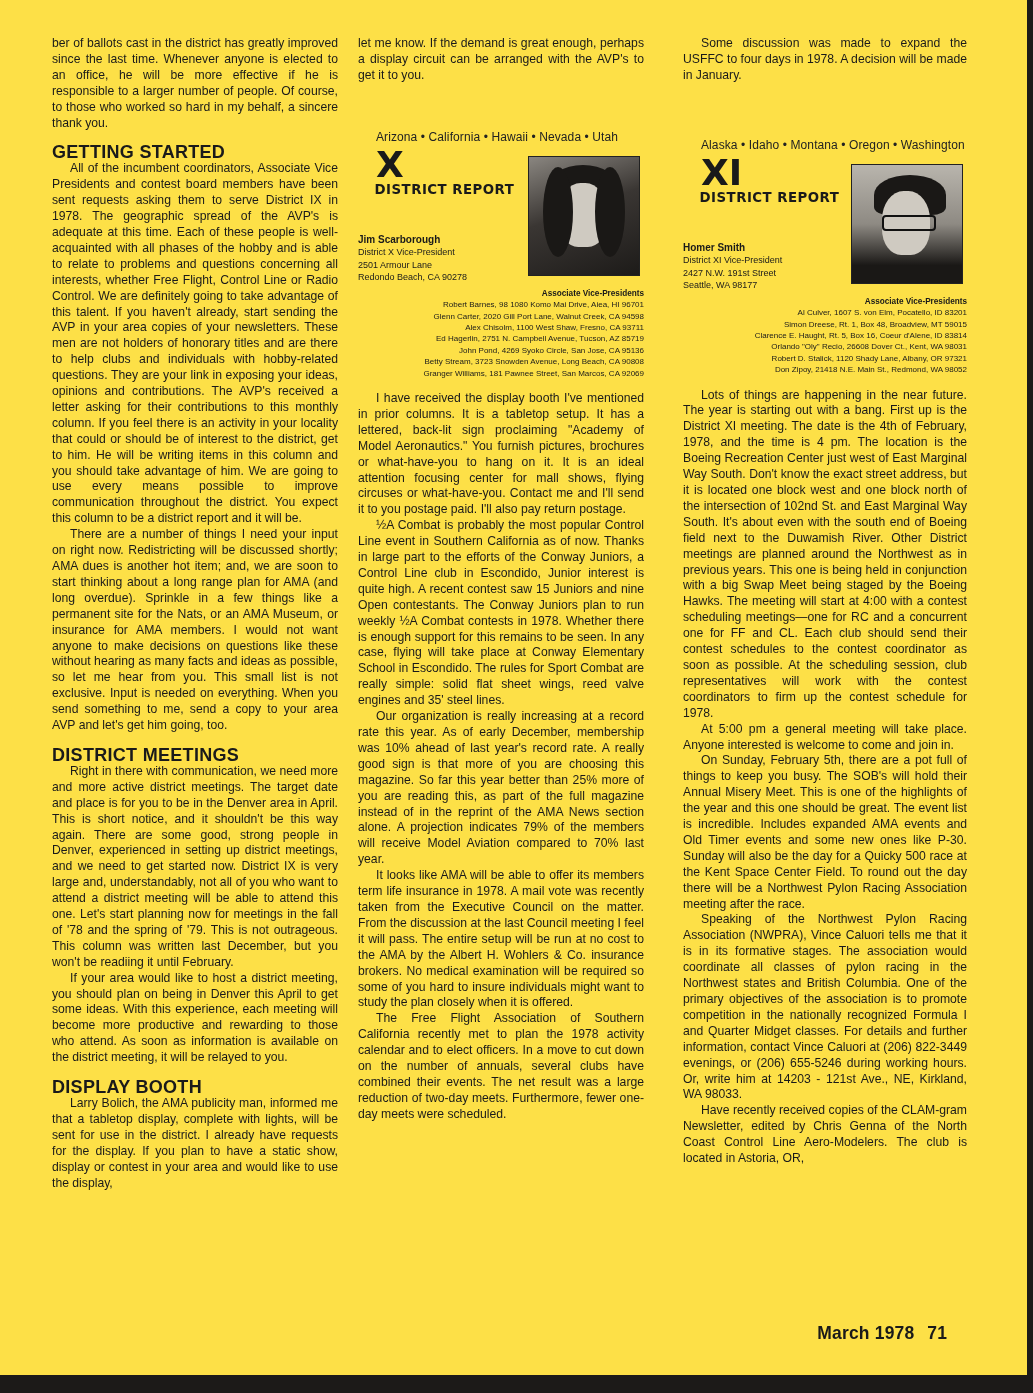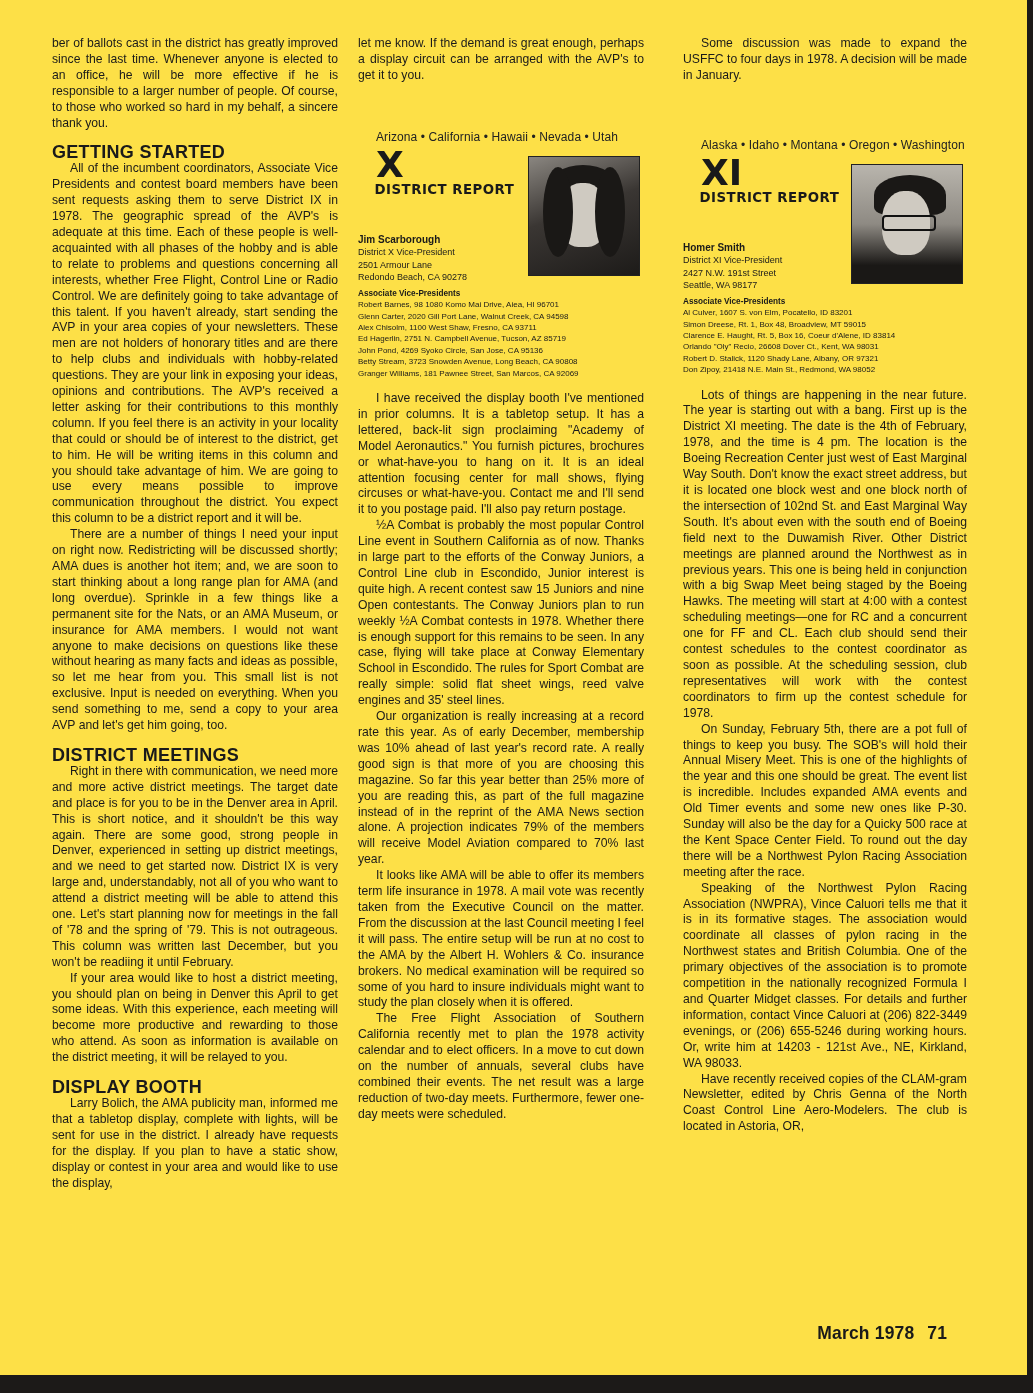--- a/index.html
+++ b/index.html
@@ -22,21 +22,21 @@
   .states { font-size: 12px; line-height: 10px; margin: 0; color: #222; text-align: left; letter-spacing: 0.1px; }
   .header-block { position: relative; height: 138px; margin-top: 6px; }
   .numeral { font-family: "DejaVu Sans", sans-serif; font-weight: bold; font-size: 36px; line-height: 34px; margin: 0; }
   .report-title { font-family: "DejaVu Sans", sans-serif; font-weight: bold; font-size: 14.5px; letter-spacing: 0.5px; margin: 0; transform: scaleX(0.92); transform-origin: left; }
   .vp { position: absolute; top: 86px; left: 0; font-size: 9px; line-height: 12.5px; text-align: left; }
   .vp .name { font-weight: bold; font-size: 10px; }
   .photo { position: absolute; right: 4px; top: 8px; width: 110px; height: 118px; background: linear-gradient(160deg, #8a8680 0%, #3a3633 45%, #1d1b19 100%); border: 1px solid #222; overflow: hidden; }
   .photo .face { position: absolute; left: 30px; top: 26px; width: 48px; height: 64px; border-radius: 45% 45% 40% 40%; background: #cfcac1; }
   .photo .hair { position: absolute; left: 18px; top: 8px; width: 72px; height: 48px; border-radius: 50% 50% 20% 20%; background: #1a1816; }
   .photo .glasses { position: absolute; left: 30px; top: 50px; width: 50px; height: 12px; border: 2px solid #111; border-radius: 4px; }
-  .avps { font-size: 8px; line-height: 11.4px; text-align: left; margin: 2px 0 12px 0; white-space: nowrap; }
+  .avps { font-size: 8px; line-height: 11.4px; text-align: right; margin: 2px 0 12px 0; white-space: nowrap; }
   .avps .avp-head { font-weight: bold; font-size: 8.2px; }
   .footer { position: absolute; right: 80px; top: 1322px; font-size: 19px; font-weight: bold; letter-spacing: 0.2px; transform: scaleX(0.92); transform-origin: right; }
   .footer span { margin-left: 14px; }
 </style>
 </head>
 <body>
 
 <div class="page">
 
   <div class="col col1">
@@ -117,20 +117,21 @@
       <div class="avp-head">Associate Vice-Presidents</div>
       <div>Al Culver, 1607 S. von Elm, Pocatello, ID 83201</div>
       <div>Simon Dreese, Rt. 1, Box 48, Broadview, MT 59015</div>
       <div>Clarence E. Haught, Rt. 5, Box 16, Coeur d'Alene, ID 83814</div>
       <div>Orlando "Oly" Recio, 26608 Dover Ct., Kent, WA 98031</div>
       <div>Robert D. Stalick, 1120 Shady Lane, Albany, OR 97321</div>
       <div>Don Zipoy, 21418 N.E. Main St., Redmond, WA 98052</div>
     </div>
 
     <p>Lots of things are happening in the near future. The year is starting out with a bang. First up is the District XI meeting. The date is the 4th of February, 1978, and the time is 4 pm. The location is the Boeing Recreation Center just west of East Marginal Way South. Don't know the exact street address, but it is located one block west and one block north of the intersection of 102nd St. and East Marginal Way South. It's about even with the south end of Boeing field next to the Duwamish River. Other District meetings are planned around the Northwest as in previous years. This one is being held in conjunction with a big Swap Meet being staged by the Boeing Hawks. The meeting will start at 4:00 with a contest scheduling meetings—one for RC and a concurrent one for FF and CL. Each club should send their contest schedules to the contest coordinator as soon as possible. At the scheduling session, club representatives will work with the contest coordinators to firm up the contest schedule for 1978.</p>
+    <p>At 5:00 pm a general meeting will take place. Anyone interested is welcome to come and join in.</p>
     <p>On Sunday, February 5th, there are a pot full of things to keep you busy. The SOB's will hold their Annual Misery Meet. This is one of the highlights of the year and this one should be great. The event list is incredible. Includes expanded AMA events and Old Timer events and some new ones like P-30. Sunday will also be the day for a Quicky 500 race at the Kent Space Center Field. To round out the day there will be a Northwest Pylon Racing Association meeting after the race.</p>
     <p>Speaking of the Northwest Pylon Racing Association (NWPRA), Vince Caluori tells me that it is in its formative stages. The association would coordinate all classes of pylon racing in the Northwest states and British Columbia. One of the primary objectives of the association is to promote competition in the nationally recognized Formula I and Quarter Midget classes. For details and further information, contact Vince Caluori at (206) 822-3449 evenings, or (206) 655-5246 during working hours. Or, write him at 14203 - 121st Ave., NE, Kirkland, WA 98033.</p>
     <p>Have recently received copies of the CLAM-gram Newsletter, edited by Chris Genna of the North Coast Control Line Aero-Modelers. The club is located in Astoria, OR,</p>
   </div>
 
   <div class="footer">
     <span style="margin-left:0">March 1978</span><span>71</span>
   </div>
 </div>
 

